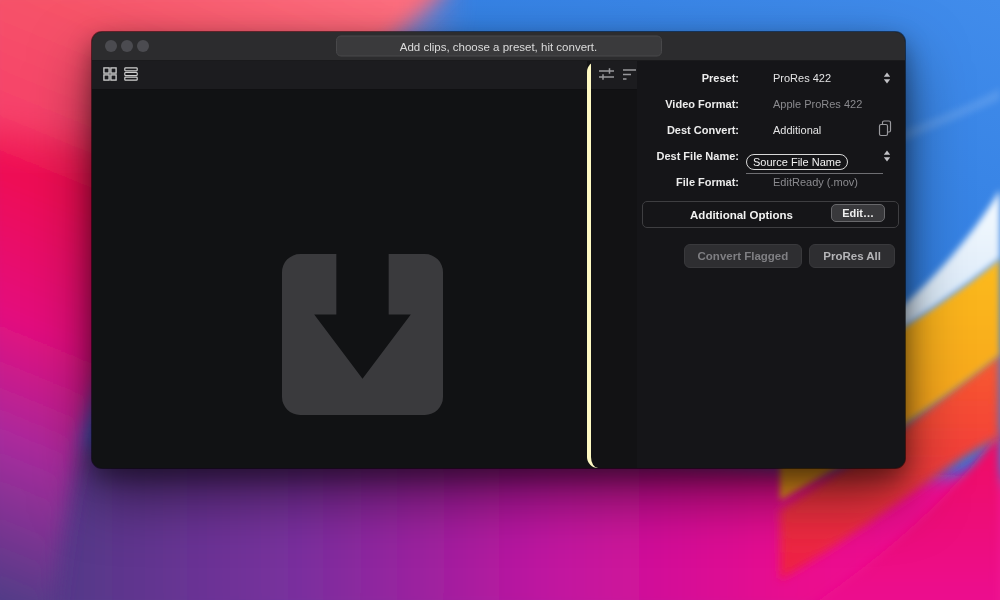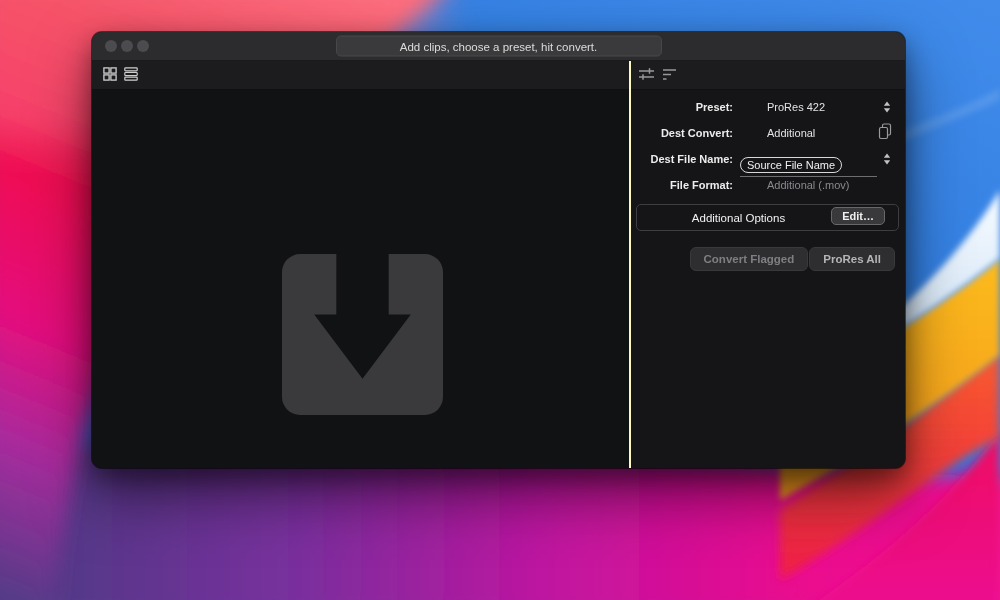--- a/index.html
+++ b/index.html
@@ -25,21 +25,21 @@
   .traffic{display:flex;gap:4px;padding-left:13px;}
   .light{width:12px;height:12px;border-radius:50%;background:#4b4b50;border:none;padding:0;}
   .title-pill{
     position:absolute;left:50%;top:50%;transform:translate(-50%,-50%);
     width:324px;height:19px;border-radius:5px;background:#3a3a3c;
     border:1px solid #48484a;display:flex;align-items:center;justify-content:center;
     font-size:11.5px;color:#dcdcdc;white-space:nowrap;
   }
   .main{flex:1;display:flex;min-height:0;}
   .col-left{flex:1;display:flex;flex-direction:column;min-width:0;}
-  .col-right{flex:0 0 274px;display:flex;flex-direction:column;border-left:2px solid #fef9c3;}
+  .col-right{flex:0 0 274px;display:flex;flex-direction:row;border-left:4px solid #fef9c3;border-radius:11px;}
   .toolbar{height:28px;flex:0 0 28px;background:#1c1c1f;display:flex;align-items:center;border-bottom:1px solid #101012;}
   .toolbar.left-tb{padding-left:11px;gap:7px;}
   .toolbar.right-tb{padding-left:7px;gap:7px;}
   .tb-btn{display:flex;align-items:center;justify-content:center;background:none;border:none;padding:0;cursor:default;}
 
   .dropzone{flex:1;background:#111214;position:relative;}
   .drop-icon{position:absolute;left:190px;top:164px;}
 
   .inspector{flex:1;background:#151518;padding-top:4px;font-size:11px;color:#e8e8e8;}
   .irow{height:26px;display:flex;align-items:center;}
@@ -54,27 +54,27 @@
     display:flex;align-items:center;
   }
   .token{
     display:inline-block;border:1px solid #d8d8d8;border-radius:8px;
     padding:0 6px;font-size:11px;color:#f2f2f2;line-height:14px;background:transparent;
   }
   .opts-box{
     margin:6px 6px 0 5px;height:25px;border:1px solid #3e3e41;border-radius:5px;
     position:relative;display:flex;align-items:center;
   }
-  .opts-label{position:absolute;left:0;right:58px;text-align:center;font-weight:normal;font-size:11.5px;color:#f2f2f2;}
+  .opts-label{position:absolute;left:0;right:58px;text-align:center;font-weight:bold;font-size:11.5px;color:#f2f2f2;}
   .edit-btn{
     position:absolute;right:13px;top:2px;height:18px;padding:0 10px;border-radius:5px;
     background:#39393c;border:1px solid #68686b;color:#f0f0f0;font-weight:bold;font-size:11px;
     font-family:inherit;line-height:16px;
   }
-  .convert-row{display:flex;justify-content:flex-end;gap:1px;margin-top:16px;padding-right:10px;}
+  .convert-row{display:flex;justify-content:flex-end;gap:7px;margin-top:16px;padding-right:10px;}
   .cv-btn{
     height:24px;border-radius:6px;background:#2e2e31;border:1px solid #39393c;
     font-family:inherit;font-weight:bold;font-size:11.5px;padding:0 13px;
   }
   .cv-btn.flagged{color:#7f7f83;}
   .cv-btn.all{color:#b5b5b8;}
 </style>
 </head>
 <body>
 
@@ -228,20 +228,24 @@
           <span class="stepper">
             <svg width="8" height="12" viewBox="0 0 8 12">
                 <g fill="#c2c2c6">
               <path d="M4,0.5 L7.2,4.8 H0.8 Z"></path>
                   <path d="M0.8,7.2 H7.2 L4,11.5 Z"></path>
             </g>
               </svg>
           </span>
         </div>
 
+        <div class="irow">
+          <span class="ilabel">Video Format:</span>
+          <span class="ival dim">Apple ProRes 422</span>
+        </div>
 
 
         <div class="irow">
           <span class="ilabel">Dest Convert:</span>
           <span class="ival">Additional</span>
           <span class="spacer"></span>
           <button class="doc-btn">
             <span>
               <svg width="14" height="17" viewBox="0 0 14 17">
                 <rect x="4.5" y="1" width="8" height="11" rx="1.5" fill="none" stroke="#9a9a9e" stroke-width="1.2"></rect>
@@ -262,21 +266,21 @@
                 <g fill="#c2c2c6">
               <path d="M4,0.5 L7.2,4.8 H0.8 Z"></path>
                   <path d="M0.8,7.2 H7.2 L4,11.5 Z"></path>
             </g>
               </svg>
           </span>
         </div>
 
         <div class="irow">
           <span class="ilabel">File Format:</span>
-          <span class="ival dim">Additional (.mov)</span>
+          <span class="ival dim">EditReady (.mov)</span>
         </div>
 
         <div class="opts-box">
           <span class="opts-label">Additional Options</span>
           <button class="edit-btn">Edit…</button>
         </div>
 
         <div class="convert-row">
           <button class="cv-btn flagged">Convert Flagged</button>
           <button class="cv-btn all">ProRes All</button>

